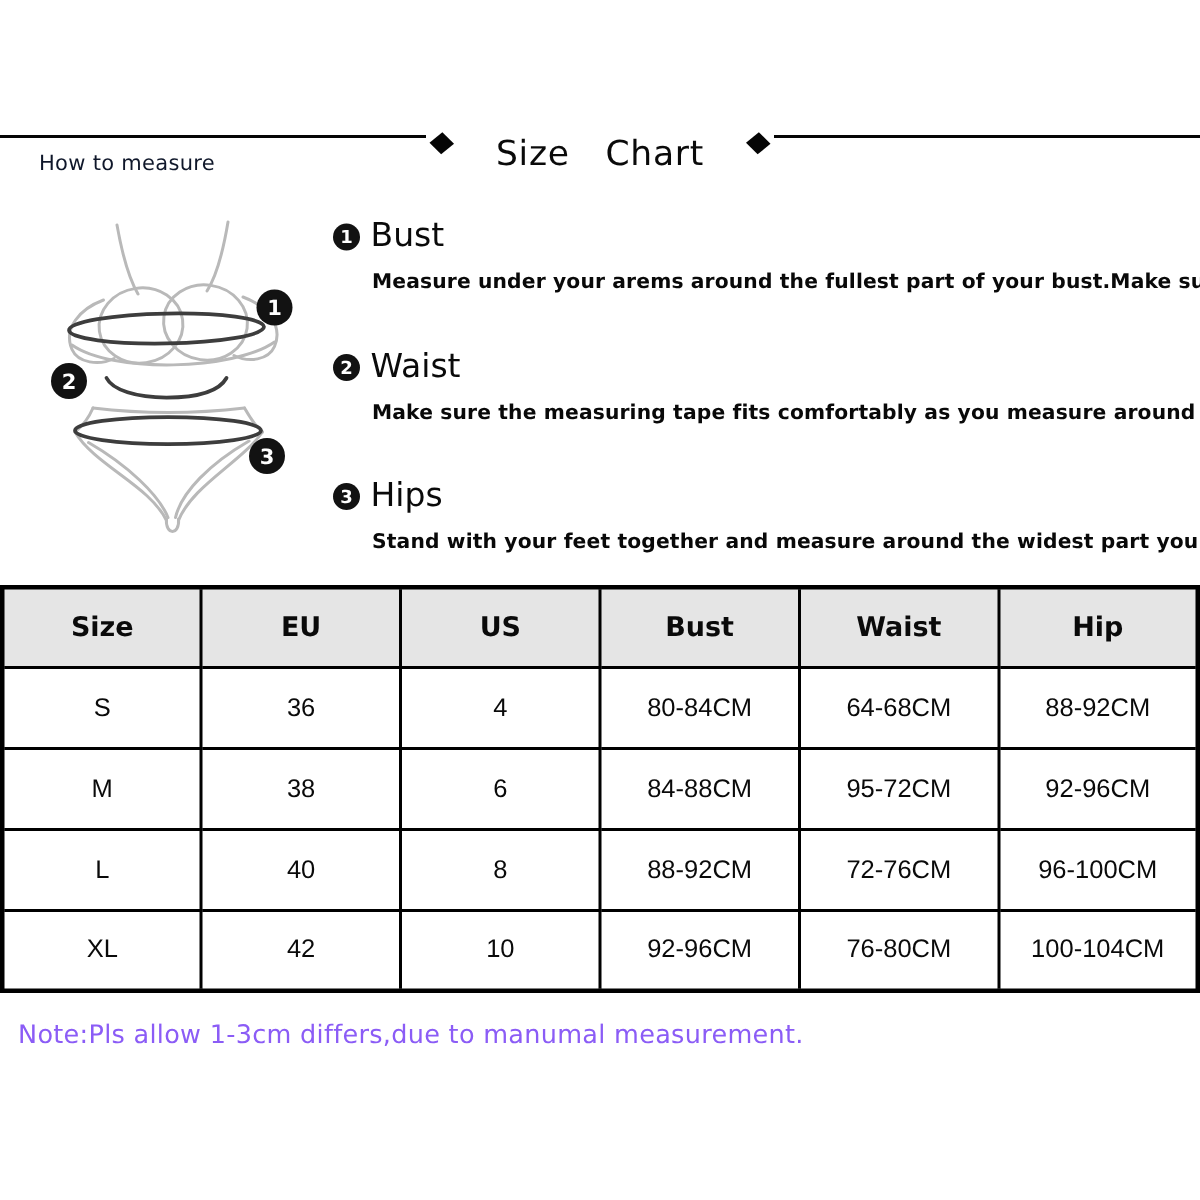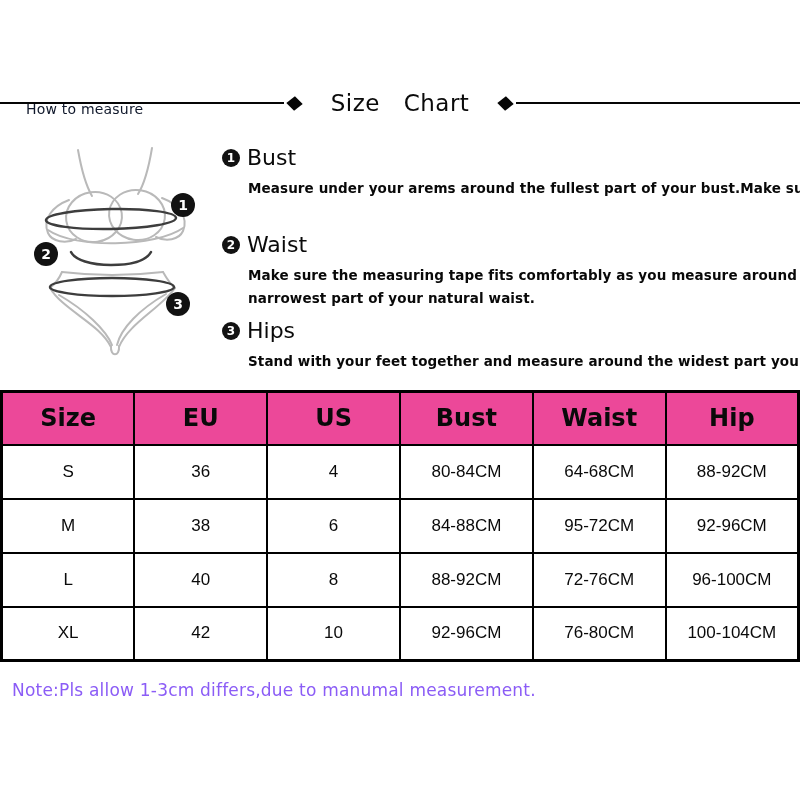--- a/index.html
+++ b/index.html
@@ -9,21 +9,21 @@
     width:800px; height:800px;
     background:#ffffff;
     font-family:"DejaVu Sans", sans-serif;
     color:#111;
     overflow:hidden;
   }
 
   
   .rule-row {
     position:absolute; top:90px; left:0; right:0;
-    display:flex; align-items:center; height:26px;
+    display:flex; align-items:flex-start; height:26px;
   }
   .rule { flex:1; height:2px; background:#050505; }
   .diamond {
     width:11px; height:11px; background:#050505;
     transform:rotate(45deg) skewX(-6deg); margin:0 5px;
   }
   .page-title {
     font-size:23px; margin:0 26px; word-spacing:16px;
     letter-spacing:0.5px; color:#0a0a0a; white-space:nowrap;
   }
@@ -61,21 +61,21 @@
     width:800px; border-collapse:collapse; table-layout:fixed;
     border:3px solid #000;
   }
   .size-table th, .size-table td {
     border:2px solid #000; height:54px;
     text-align:center; vertical-align:middle;
     font-family:"Liberation Sans", sans-serif;
     font-size:17px; color:#0a0a0a;
   }
   .size-table thead th {
-    background:#ec4899; font-weight:bold; font-size:24px;
+    background:#e5e5e5; font-weight:bold; font-size:18px;
     font-family:"DejaVu Sans", sans-serif; height:53px;
   }
 
   
   .note {
     position:absolute; left:12px; top:680px;
     font-size:17px; color:#8b5cf6; letter-spacing:0.2px; white-space:nowrap;
   }
 </style>
 </head>
@@ -148,21 +148,20 @@
     </div>
   </div>
 
   <div class="section sec-waist">
     <div class="sec-head">
       <span class="sec-num">2</span>
       <span class="sec-title">Waist</span>
     </div>
     <div class="sec-body">
       <div>Make sure the measuring tape fits comfortably as you measure around the</div>
-      <div>narrowest part of your natural waist.</div>
     </div>
   </div>
 
   <div class="section sec-hips">
     <div class="sec-head">
       <span class="sec-num">3</span>
       <span class="sec-title">Hips</span>
     </div>
     <div class="sec-body">
       <div>Stand with your feet together and measure around the widest part your hips.</div>

